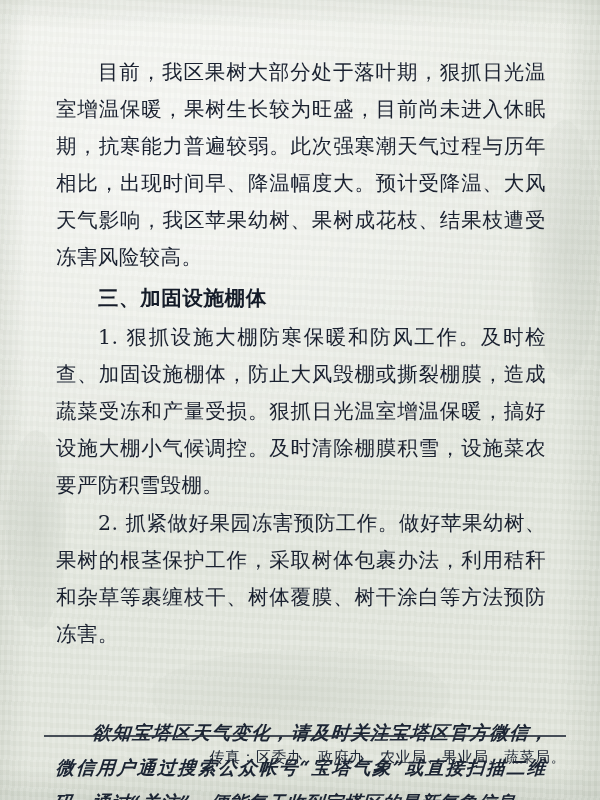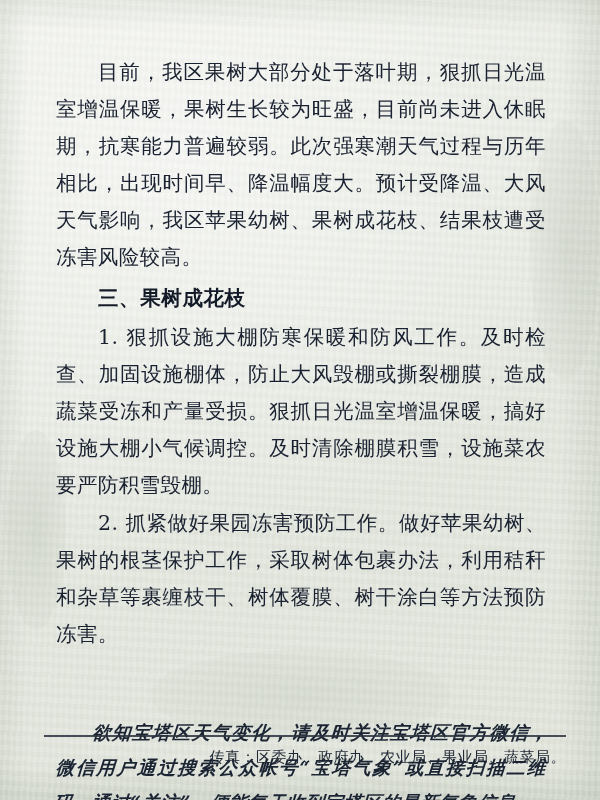--- a/index.html
+++ b/index.html
@@ -121,21 +121,21 @@
 
 <div id="page">
   <div id="paper-texture"></div>
   <div class="blotch b1"></div>
   <div class="blotch b2"></div>
   <div class="blotch b3"></div>
 
   <div id="content">
     <p class="para">目前，我区果树大部分处于落叶期，狠抓日光温室增温保暖，果树生长较为旺盛，目前尚未进入休眠期，抗寒能力普遍较弱。此次强寒潮天气过程与历年相比，出现时间早、降温幅度大。预计受降温、大风天气影响，我区苹果幼树、果树成花枝、结果枝遭受冻害风险较高。</p>
 
-    <p class="section-heading">三、果树成花枝</p>
+    <p class="section-heading">三、加固设施棚体</p>
 
     <p class="para">1. 狠抓设施大棚防寒保暖和防风工作。及时检查、加固设施棚体，防止大风毁棚或撕裂棚膜，造成蔬菜受冻和产量受损。狠抓日光温室增温保暖，搞好设施大棚小气候调控。及时清除棚膜积雪，设施菜农要严防积雪毁棚。</p>
     <p class="para">2. 抓紧做好果园冻害预防工作。做好苹果幼树、果树的根茎保护工作，采取树体包裹办法，利用秸秆和杂草等裹缠枝干、树体覆膜、树干涂白等方法预防冻害。</p>
 
     <p class="notice">欲知宝塔区天气变化，请及时关注宝塔区官方微信，微信用户通过搜索公众帐号“宝塔气象”或直接扫描二维码，通过“关注”，便能每天收到宝塔区的最新气象信息。</p>
   </div>
 
   <div id="footer">
     <div id="footer-rule"></div>
     <div id="footer-text">传真：区委办、政府办、农业局、果业局、蔬菜局。</div>

